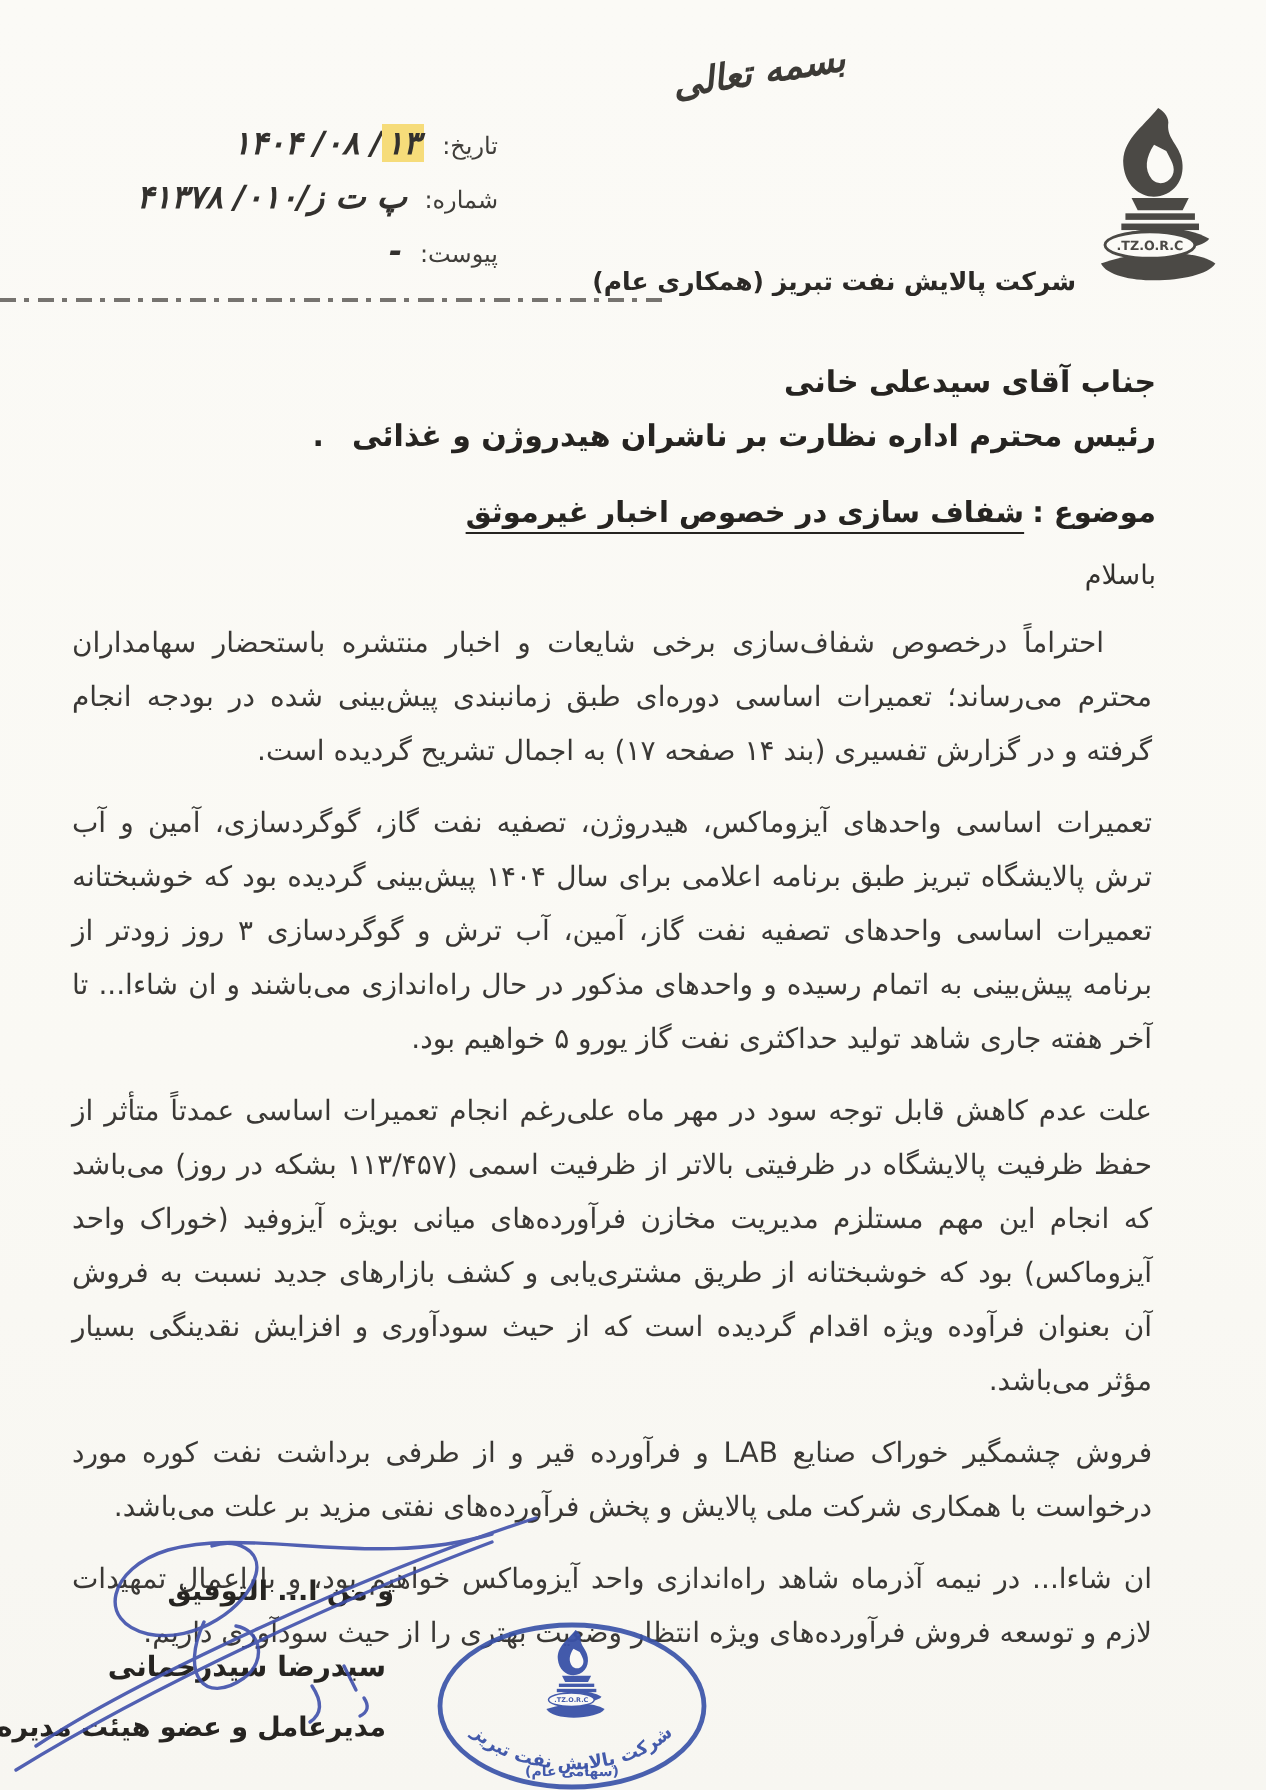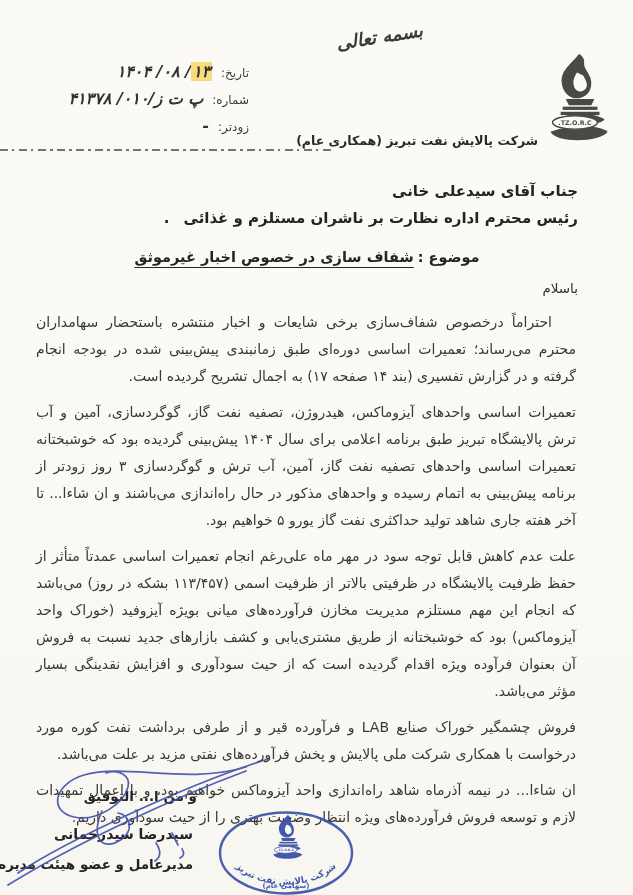--- a/index.html
+++ b/index.html
@@ -26,21 +26,21 @@
   .dashline{
     position:absolute;top:149px;left:0;width:334px;height:2px;
     background:repeating-linear-gradient(to right,#55524e 0 8px,transparent 8px 12px,#55524e 12px 14.5px,transparent 14.5px 19px);
     opacity:.8;
   }
   
   .content{position:absolute;top:182px;right:55px;left:36px;}
   .recipient-name{font-weight:bold;font-size:15px;color:#262421;margin:0 0 9px 0;}
   .recipient-title{font-weight:bold;font-size:15px;color:#262421;margin:0;}
   .title-dot{margin-right:14px;}
-  .subject{margin-top:22px;font-weight:bold;font-size:14.5px;color:#262421;text-align:center;}
+  .subject{margin-top:22px;font-weight:bold;font-size:14.5px;color:#262421;}
   .subject-text{text-decoration:underline;text-underline-offset:5px;margin-right:4px;}
   .salutation{margin-top:13px;font-size:13.5px;}
   .bodyp{
     margin:9px 2px 0 0;font-size:14px;line-height:27px;text-align:justify;color:#3a3835;
   }
   .bodyp.first{text-indent:24px;margin-top:4px;}
   
   .sig-closing{position:absolute;top:788px;right:436px;font-weight:bold;font-size:13.5px;color:#262421;white-space:nowrap;}
   .sig-name{position:absolute;top:826px;right:440px;font-weight:bold;font-size:14px;color:#262421;white-space:nowrap;}
   .sig-title{position:absolute;top:856px;right:440px;font-weight:bold;font-size:13.5px;color:#262421;white-space:nowrap;}
@@ -57,21 +57,21 @@
   <div class="meta">
     <div class="meta-line">
       <span class="meta-label">تاریخ:</span>
       <span class="hand"><span class="hl">۱۳</span><span>/</span> <span>۰۸</span><span>/</span> <span>۱۴۰۴</span></span>
     </div>
     <div class="meta-line">
       <span class="meta-label">شماره:</span>
       <span class="hand"><span>پ ت ز</span><span>/۰۱۰/</span> <span>۴۱۳۷۸</span></span>
     </div>
     <div class="meta-line">
-      <span class="meta-label">زودتر:</span>
+      <span class="meta-label">پیوست:</span>
       <span class="hand">-</span>
     </div>
   </div>
 
   <svg class="logo-svg" width="72" height="94" viewBox="0 0 70 92" aria-hidden="true">
     <g id="logoart" fill="currentColor">
       <path d="M38,2 C30,12 20,18 21,30 C22,41 31,47 39,45 C48,43 52,34 49,25 C47,19 42,16 43,9 C43,6 40,3 38,2 Z"></path>
       <path d="M36,20 C32,26 31,32 35,37 C38,40 43,39 45,35 C47,31 44,27 42,23 Z" fill="#fbfaf6"></path>
       <path d="M25,46 h28 l-3,6 h-22 z"></path>
       <rect x="22" y="53.5" width="34" height="3.2"></rect>
@@ -81,21 +81,21 @@
       <ellipse cx="34" cy="69" rx="22" ry="6.5" fill="#fbfaf6" stroke="currentColor" stroke-width="1.4"></ellipse>
       <text x="34" y="71.5" text-anchor="middle" font-size="6.2" font-weight="bold" font-family="DejaVu Sans, sans-serif">TZ.O.R.C.</text>
     </g>
   </svg>
 
   <div class="letterhead-name">شرکت پالایش نفت تبریز (همکاری عام)</div>
   <div class="dashline"></div>
 
   <div class="content">
     <p class="recipient-name">جناب آقای سیدعلی خانی</p>
-    <p class="recipient-title"><span>رئیس محترم اداره نظارت بر ناشران مستلزم و غذائی</span><span class="title-dot">.</span></p>
+    <p class="recipient-title"><span>رئیس محترم اداره نظارت بر ناشران هیدروژن و غذائی</span><span class="title-dot">.</span></p>
     <p class="subject"><span>موضوع :</span><span class="subject-text">شفاف سازی در خصوص اخبار غیرموثق</span></p>
     <p class="salutation">باسلام</p>
     <p class="bodyp first">احتراماً درخصوص شفاف‌سازی برخی شایعات و اخبار منتشره باستحضار سهامداران محترم می‌رساند؛ تعمیرات اساسی دوره‌ای طبق زمانبندی پیش‌بینی شده در بودجه انجام گرفته و در گزارش تفسیری (بند ۱۴ صفحه ۱۷) به اجمال تشریح گردیده است.</p>
     <p class="bodyp">تعمیرات اساسی واحدهای آیزوماکس، هیدروژن، تصفیه نفت گاز، گوگردسازی، آمین و آب ترش پالایشگاه تبریز طبق برنامه اعلامی برای سال ۱۴۰۴ پیش‌بینی گردیده بود که خوشبختانه تعمیرات اساسی واحدهای تصفیه نفت گاز، آمین، آب ترش و گوگردسازی ۳ روز زودتر از برنامه پیش‌بینی به اتمام رسیده و واحدهای مذکور در حال راه‌اندازی می‌باشند و ان شاءا... تا آخر هفته جاری شاهد تولید حداکثری نفت گاز یورو ۵ خواهیم بود.</p>
     <p class="bodyp">علت عدم کاهش قابل توجه سود در مهر ماه علی‌رغم انجام تعمیرات اساسی عمدتاً متأثر از حفظ ظرفیت پالایشگاه در ظرفیتی بالاتر از ظرفیت اسمی (۱۱۳/۴۵۷ بشکه در روز) می‌باشد که انجام این مهم مستلزم مدیریت مخازن فرآورده‌های میانی بویژه آیزوفید (خوراک واحد آیزوماکس) بود که خوشبختانه از طریق مشتری‌یابی و کشف بازارهای جدید نسبت به فروش آن بعنوان فرآوده ویژه اقدام گردیده است که از حیث سودآوری و افزایش نقدینگی بسیار مؤثر می‌باشد.</p>
     <p class="bodyp">فروش چشمگیر خوراک صنایع LAB و فرآورده قیر و از طرفی برداشت نفت کوره مورد درخواست با همکاری شرکت ملی پالایش و پخش فرآورده‌های نفتی مزید بر علت می‌باشد.</p>
     <p class="bodyp">ان شاءا... در نیمه آذرماه شاهد راه‌اندازی واحد آیزوماکس خواهیم بود، و با اعمال تمهیدات لازم و توسعه فروش فرآورده‌های ویژه انتظار وضعیت بهتری را از حیث سودآوری داریم.</p>
   </div>
 
   <svg class="stamp-svg" width="140" height="86" viewBox="0 0 140 86" aria-hidden="true">

